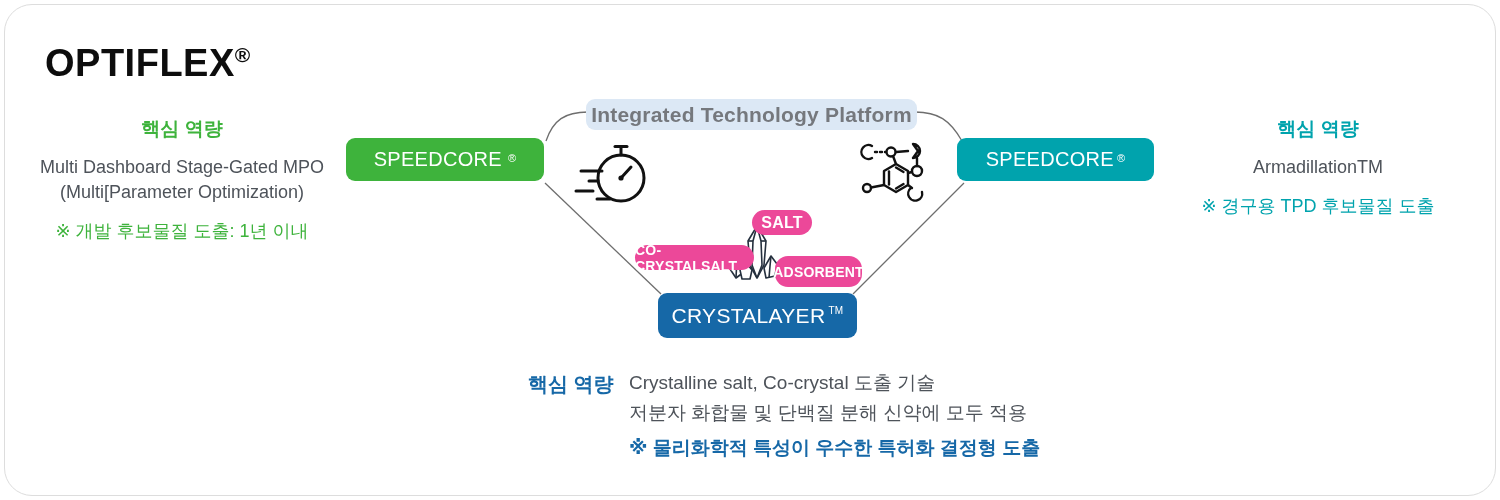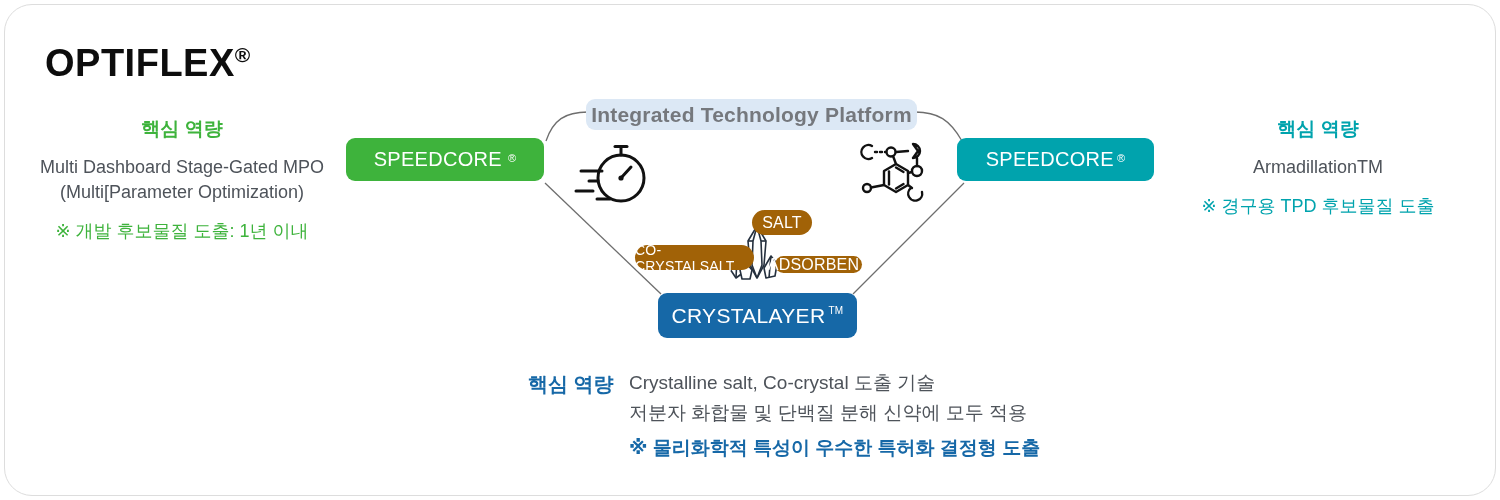--- a/index.html
+++ b/index.html
@@ -21,25 +21,25 @@
   
   .node{color:#ffffff;display:flex;align-items:center;justify-content:center;font-size:20px;
         border-radius:9px;z-index:2;letter-spacing:0.3px;}
   .node sup{font-size:11px;margin-left:3px;position:relative;top:-2px;}
   .node-speedcore{left:346px;top:138px;width:198px;height:43px;background:#3eb33c;}
   .node-speedcore sup{margin-left:6px;}
   .node-protactics{left:957px;top:138px;width:197px;height:43px;background:#00a3ad;}
   .node-crystalayer{left:658px;top:293px;width:199px;height:45px;background:#1668a7;font-size:21px;}
   .node-crystalayer sup{font-size:10px;top:-5px;}
   
-  .pill{background:#a16207;color:#ffffff;border-radius:13px;font-weight:normal;z-index:4;
+  .pill{background:#ec4899;color:#ffffff;border-radius:13px;font-weight:bold;z-index:4;
         display:flex;align-items:center;justify-content:center;letter-spacing:0.2px;}
   .pill-salt{left:752px;top:210px;width:60px;height:25px;font-size:16px;}
   .pill-cocrystal{left:635px;top:245px;width:119px;height:25px;font-size:14px;}
-  .pill-adsorbent{left:775px;top:256px;width:87px;height:17px;font-size:16px;}
+  .pill-adsorbent{left:775px;top:256px;width:87px;height:31px;font-size:14px;}
   
   .icon-stopwatch{left:572px;top:140px;z-index:2;}
   .icon-molecule{left:860px;top:138px;z-index:2;}
   .icon-crystal{left:726px;top:224px;z-index:3;}
   
   .panel{width:310px;text-align:center;z-index:2;}
   .panel-left{left:27px;top:116px;}
   .panel-right{left:1163px;top:116px;}
   .panel .heading{font-size:19px;font-weight:bold;margin-bottom:13px;}
   .panel .body{font-size:18px;color:#4e535a;line-height:25px;}

